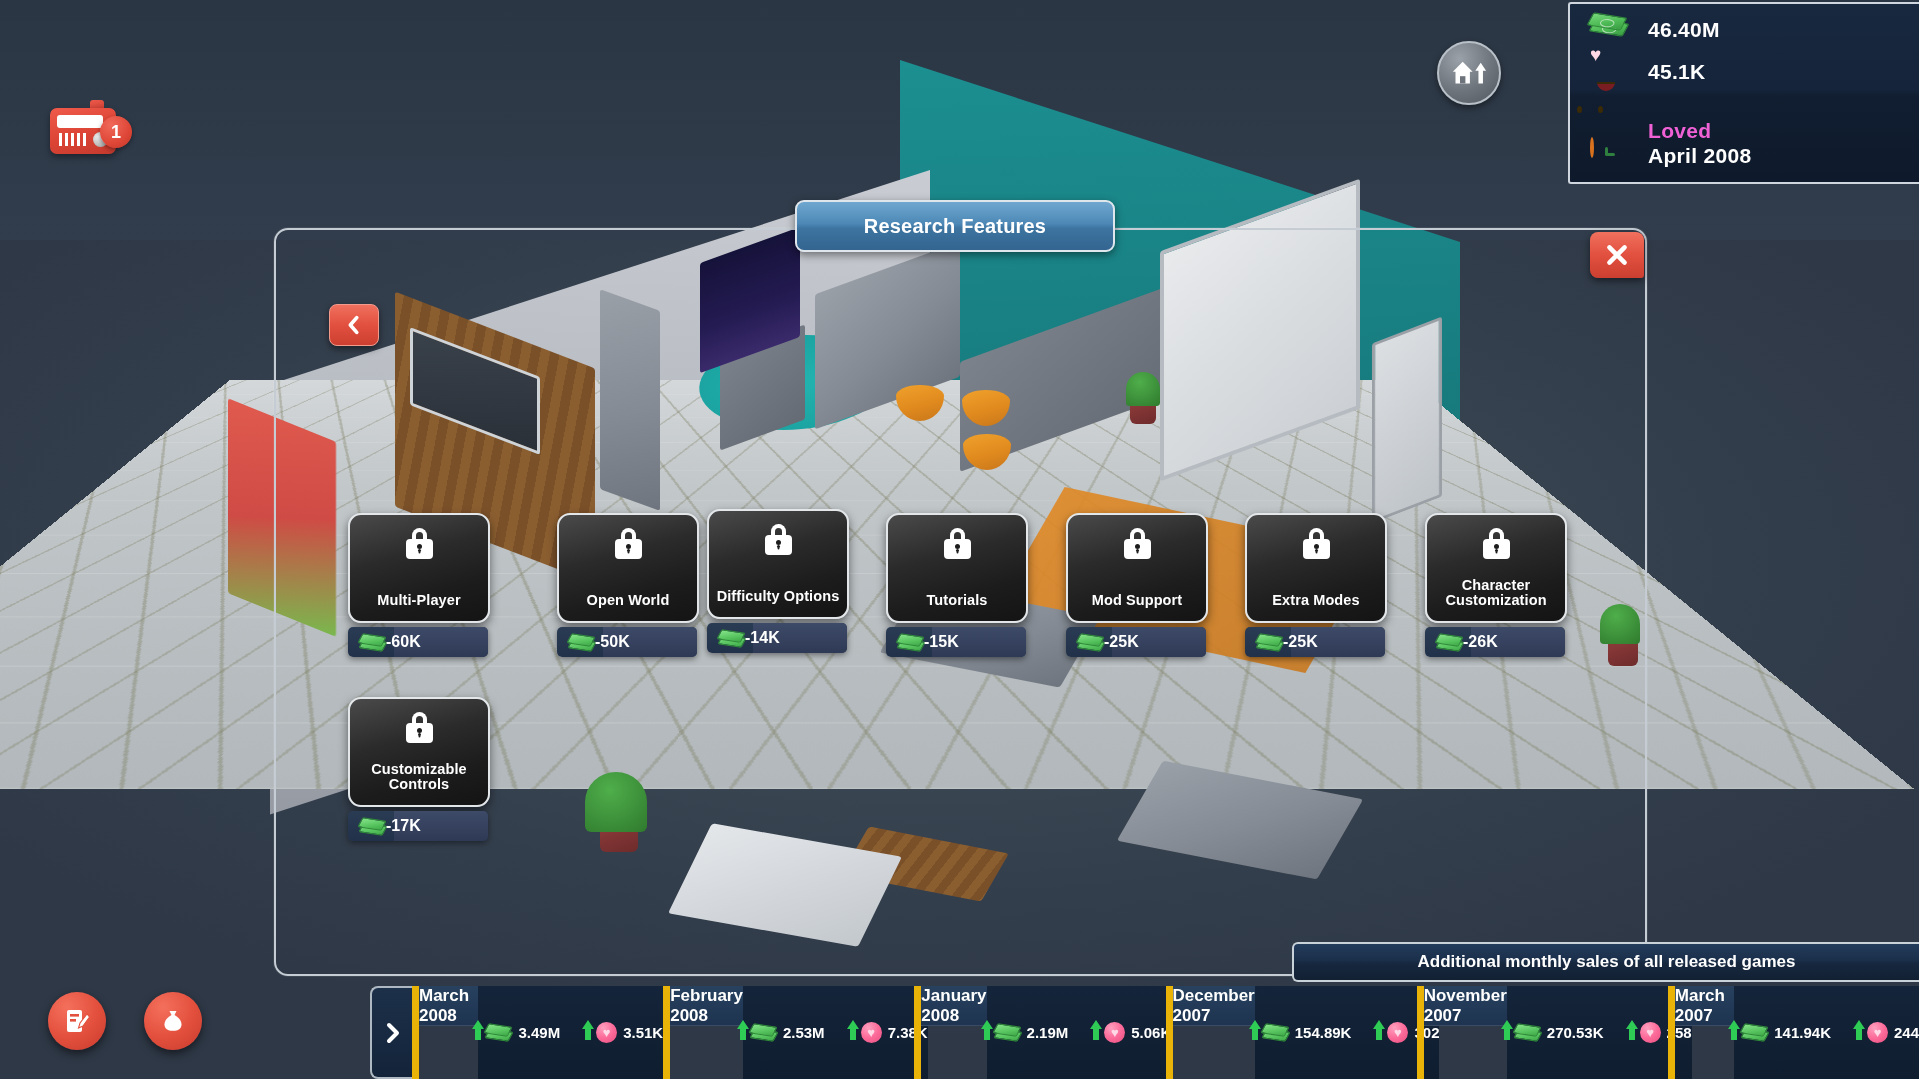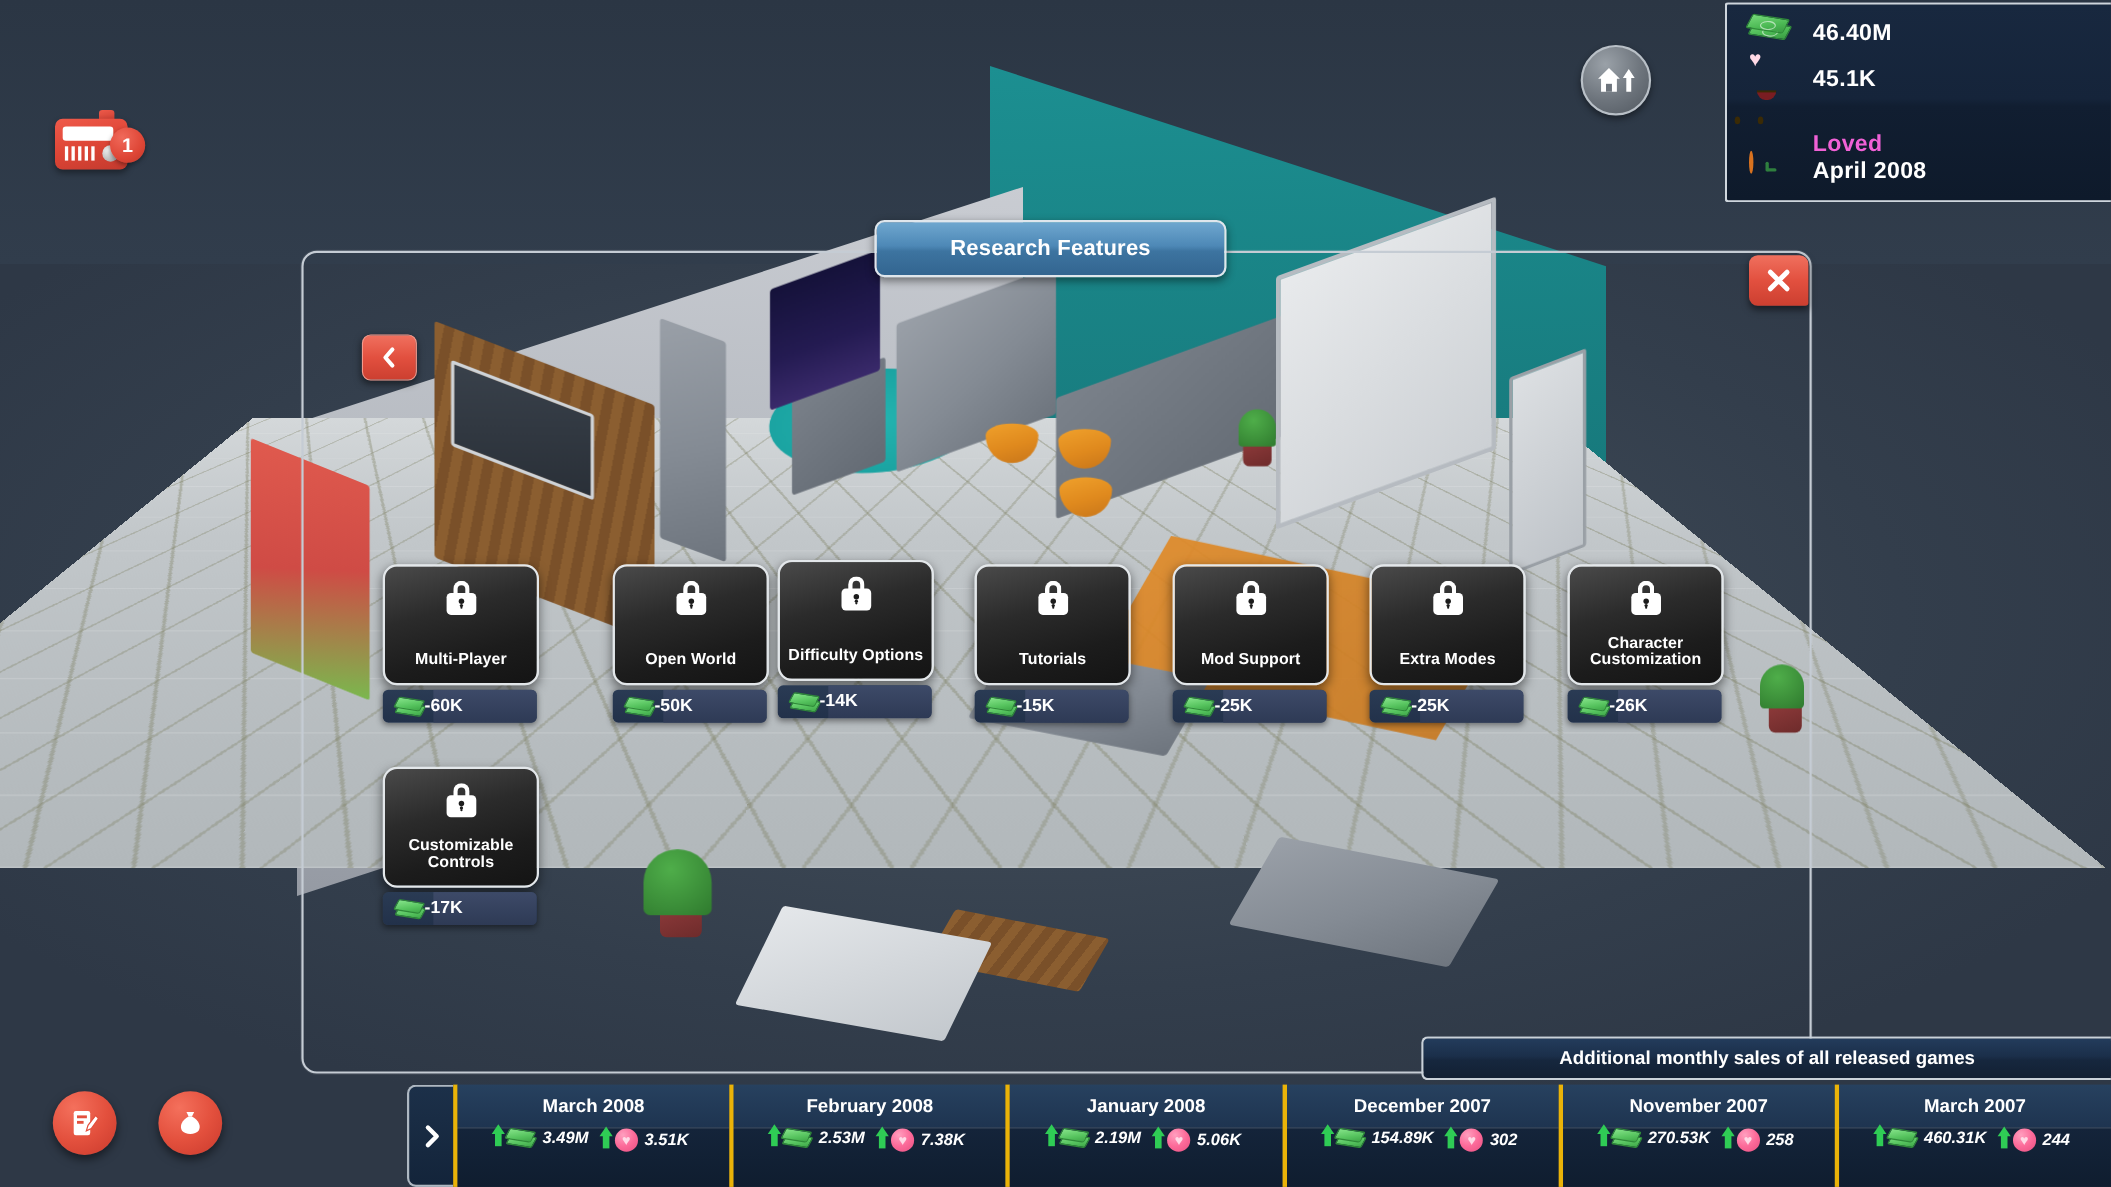--- a/index.html
+++ b/index.html
@@ -313,34 +313,34 @@
   #timeline-arrow {
     width: 42px; flex: 0 0 auto;
     background: linear-gradient(180deg, #1c3049 0%, #13243a 100%);
     border: 2px solid #aeb8c2; border-right:none;
     border-radius: 8px 0 0 8px;
     display:flex; align-items:center; justify-content:center;
     cursor:pointer;
   }
   .month-col {
     flex: 1 1 0; min-width: 0;
-    border-left: 4px solid #eab308;
-    display:flex; flex-direction:column;
+    border-left: 7px solid #eab308;
+    display:flex; flex-direction:row;
   }
   .month-head {
     height: 40px;
     background: linear-gradient(180deg, #27415f 0%, #1e3450 100%);
     display:flex; align-items:center; justify-content:center;
     color:#fff; font-size: 17px; font-weight: bold;
     border-bottom: 1px solid #3a4c64;
   }
   .month-body {
     flex: 1;
     background: linear-gradient(180deg, #14243a 0%, #0f1d2f 100%);
-    display:flex; align-items:flex-start; justify-content:center; gap: 16px; font-style: italic;
+    display:flex; align-items:center; justify-content:center; gap: 28px;
   }
   .metric { display:flex; align-items:center; gap: 6px; }
   .arrow-up {
     width: 0; height: 0; position: relative; margin-right: 2px;
   }
   .arrow-up::before {
     content:''; position:absolute; left:-6px; top:-13px;
     border-left: 6px solid transparent; border-right: 6px solid transparent;
     border-bottom: 9px solid #2fcc55;
   }
@@ -736,21 +736,21 @@
 
   <div class="month-col">
     <div class="month-head">March 2007</div>
     <div class="month-body">
       <span class="metric">
         <span class="arrow-up"></span>
         <span class="m-money">
             <b></b>
             <b></b>
           </span>
-        <span class="m-val">460.31K</span>
+        <span class="m-val">141.94K</span>
       </span>
       <span class="metric">
         <span class="arrow-up"></span>
         <span class="m-heart"></span>
         <span class="m-val">244</span>
       </span>
     </div>
   </div>
 </div>
 

